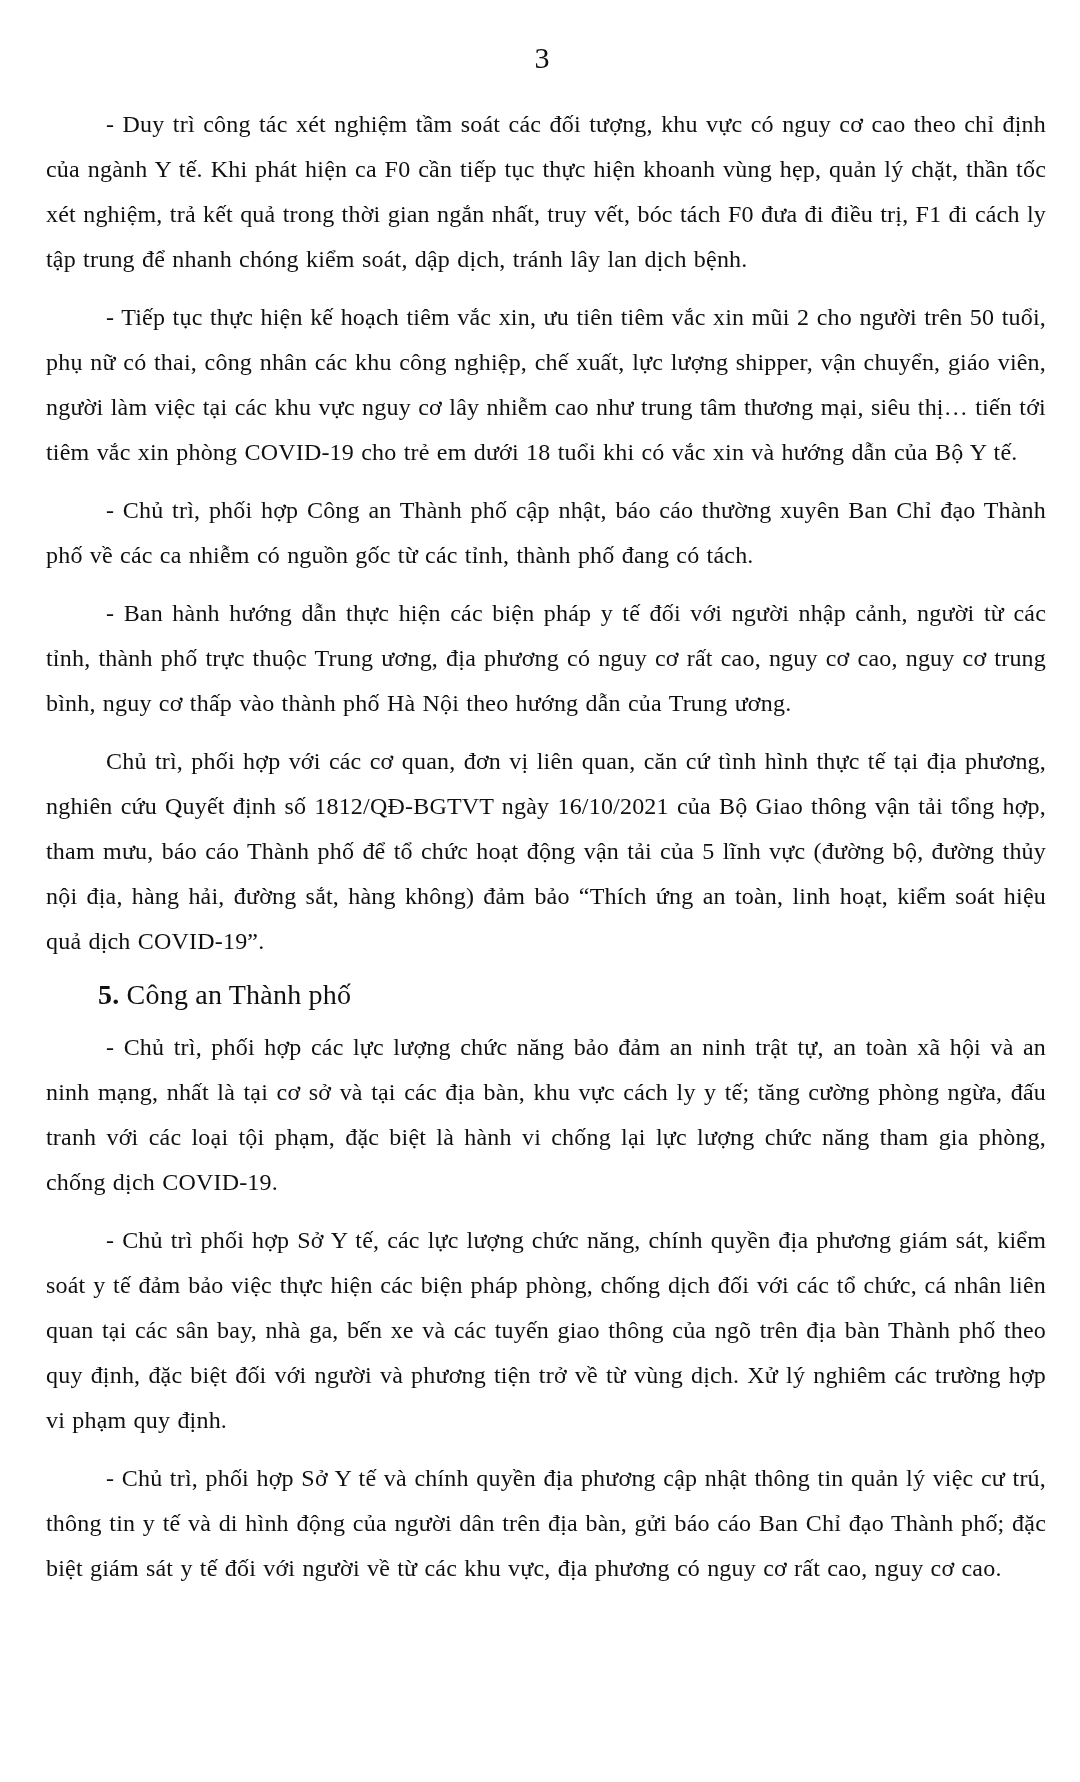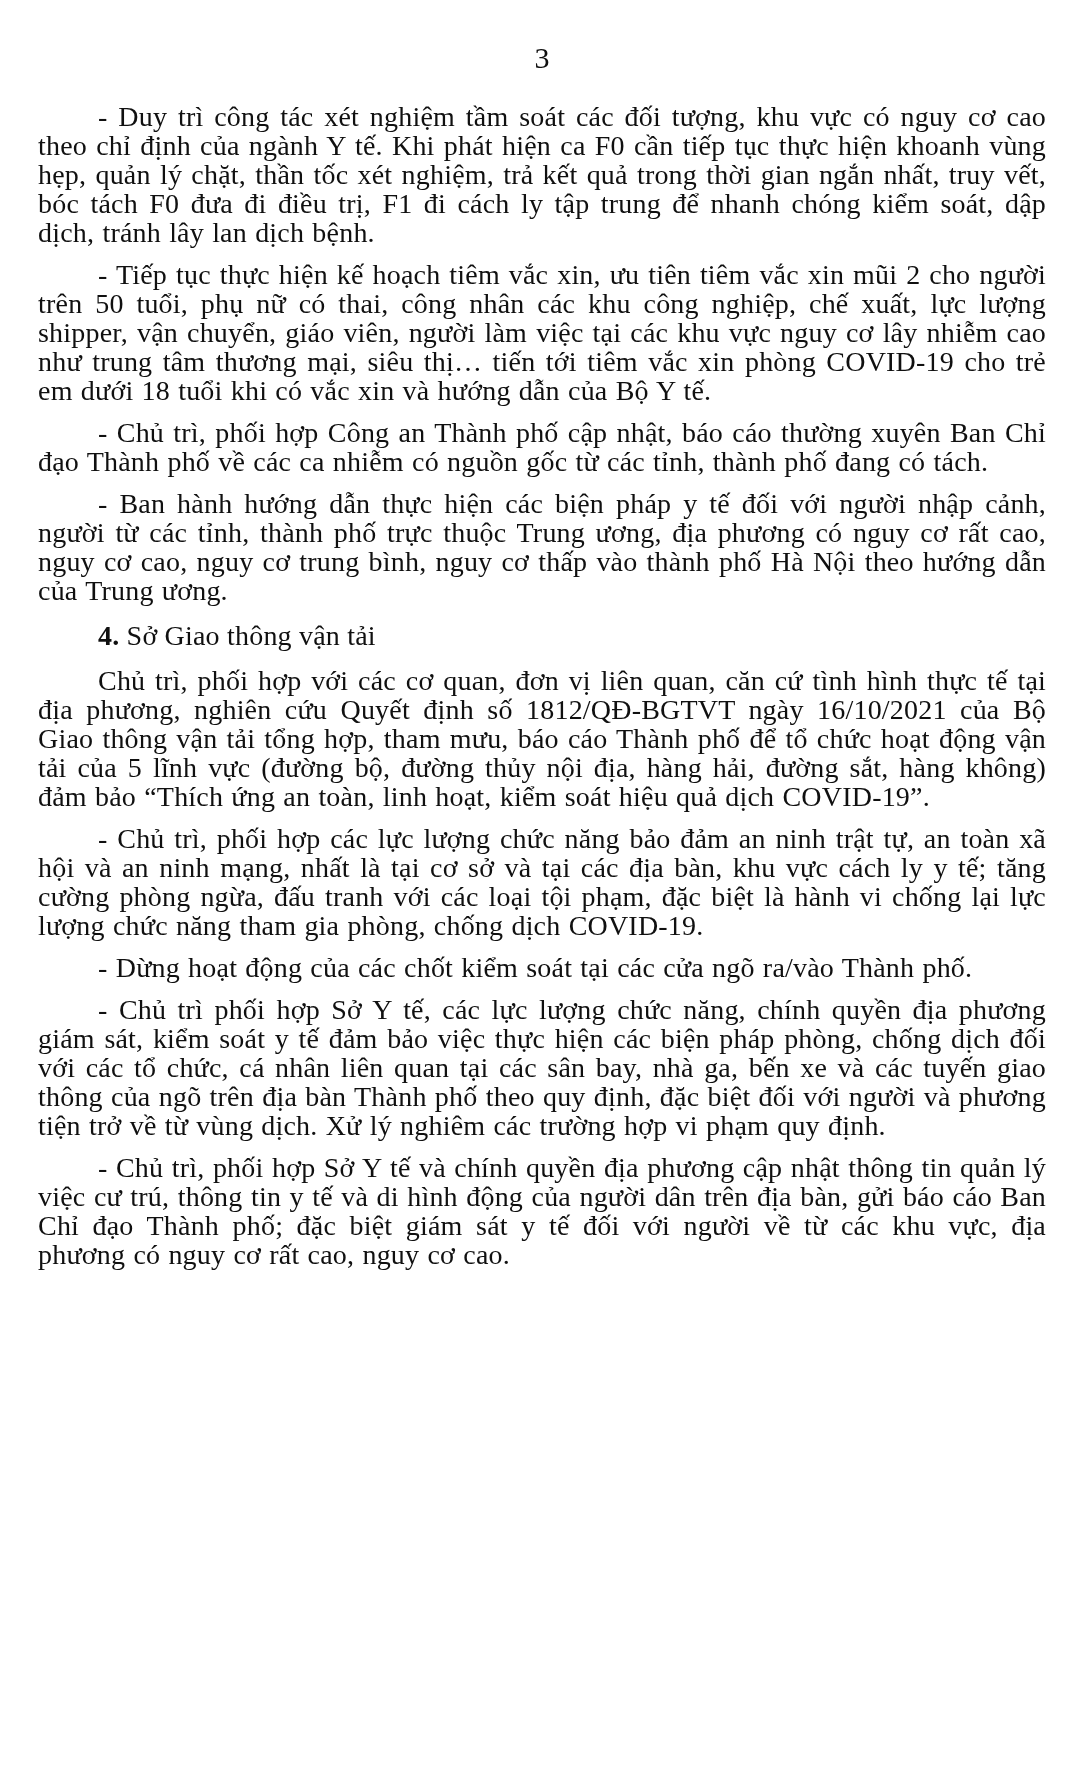--- a/index.html
+++ b/index.html
@@ -21,25 +21,25 @@
     padding: 40px 34px 0 38px;
     background: #ffffff;
   }
   .page-number {
     text-align: center;
     font-size: 30px;
     line-height: 36px;
     margin: 0 0 26px 0;
   }
   .para {
-    font-size: 28px;
-    line-height: 29px;
+    font-size: 24px;
+    line-height: 45px;
     text-align: justify;
     text-indent: 60px;
-    margin: 0 0 13px 0;
+    margin: 0 0 13px 8px;
     letter-spacing: 0.2px;
     word-spacing: 1px;
   }
   .heading {
     font-size: 28px;
     line-height: 35px;
     text-indent: 60px;
     margin: 2px 0 13px 0;
     letter-spacing: 0.2px;
   }
@@ -55,27 +55,26 @@
   <p class="page-number">3</p>
 
   <p class="para">- Duy trì công tác xét nghiệm tầm soát các đối tượng, khu vực có nguy cơ cao theo chỉ định của ngành Y tế. Khi phát hiện ca F0 cần tiếp tục thực hiện khoanh vùng hẹp, quản lý chặt, thần tốc xét nghiệm, trả kết quả trong thời gian ngắn nhất, truy vết, bóc tách F0 đưa đi điều trị, F1 đi cách ly tập trung để nhanh chóng kiểm soát, dập dịch, tránh lây lan dịch bệnh.</p>
 
   <p class="para">- Tiếp tục thực hiện kế hoạch tiêm vắc xin, ưu tiên tiêm vắc xin mũi 2 cho người trên 50 tuổi, phụ nữ có thai, công nhân các khu công nghiệp, chế xuất, lực lượng shipper, vận chuyển, giáo viên, người làm việc tại các khu vực nguy cơ lây nhiễm cao như trung tâm thương mại, siêu thị… tiến tới tiêm vắc xin phòng COVID-19 cho trẻ em dưới 18 tuổi khi có vắc xin và hướng dẫn của Bộ Y tế.</p>
 
   <p class="para">- Chủ trì, phối hợp Công an Thành phố cập nhật, báo cáo thường xuyên Ban Chỉ đạo Thành phố về các ca nhiễm có nguồn gốc từ các tỉnh, thành phố đang có tách.</p>
 
   <p class="para">- Ban hành hướng dẫn thực hiện các biện pháp y tế đối với người nhập cảnh, người từ các tỉnh, thành phố trực thuộc Trung ương, địa phương có nguy cơ rất cao, nguy cơ cao, nguy cơ trung bình, nguy cơ thấp vào thành phố Hà Nội theo hướng dẫn của Trung ương.</p>
 
-  <p class="heading"><span class="num">4.</span><span> Sở Giao thông vận tải</span></p>
 
   <p class="para">Chủ trì, phối hợp với các cơ quan, đơn vị liên quan, căn cứ tình hình thực tế tại địa phương, nghiên cứu Quyết định số 1812/QĐ-BGTVT ngày 16/10/2021 của Bộ Giao thông vận tải tổng hợp, tham mưu, báo cáo Thành phố để tổ chức hoạt động vận tải của 5 lĩnh vực (đường bộ, đường thủy nội địa, hàng hải, đường sắt, hàng không) đảm bảo “Thích ứng an toàn, linh hoạt, kiểm soát hiệu quả dịch COVID-19”.</p>
 
+  <p class="heading"><span class="num">5.</span><span> Công an Thành phố</span></p>
 
   <p class="para">- Chủ trì, phối hợp các lực lượng chức năng bảo đảm an ninh trật tự, an toàn xã hội và an ninh mạng, nhất là tại cơ sở và tại các địa bàn, khu vực cách ly y tế; tăng cường phòng ngừa, đấu tranh với các loại tội phạm, đặc biệt là hành vi chống lại lực lượng chức năng tham gia phòng, chống dịch COVID-19.</p>
 
 
-  <p class="para">- Dừng hoạt động của các chốt kiểm soát tại các cửa ngõ ra/vào Thành phố.</p>
 
   <p class="para">- Chủ trì phối hợp Sở Y tế, các lực lượng chức năng, chính quyền địa phương giám sát, kiểm soát y tế đảm bảo việc thực hiện các biện pháp phòng, chống dịch đối với các tổ chức, cá nhân liên quan tại các sân bay, nhà ga, bến xe và các tuyến giao thông của ngõ trên địa bàn Thành phố theo quy định, đặc biệt đối với người và phương tiện trở về từ vùng dịch. Xử lý nghiêm các trường hợp vi phạm quy định.</p>
 
   <p class="para">- Chủ trì, phối hợp Sở Y tế và chính quyền địa phương cập nhật thông tin quản lý việc cư trú, thông tin y tế và di hình động của người dân trên địa bàn, gửi báo cáo Ban Chỉ đạo Thành phố; đặc biệt giám sát y tế đối với người về từ các khu vực, địa phương có nguy cơ rất cao, nguy cơ cao.</p>
 
 </div>
 
 </body></html>

